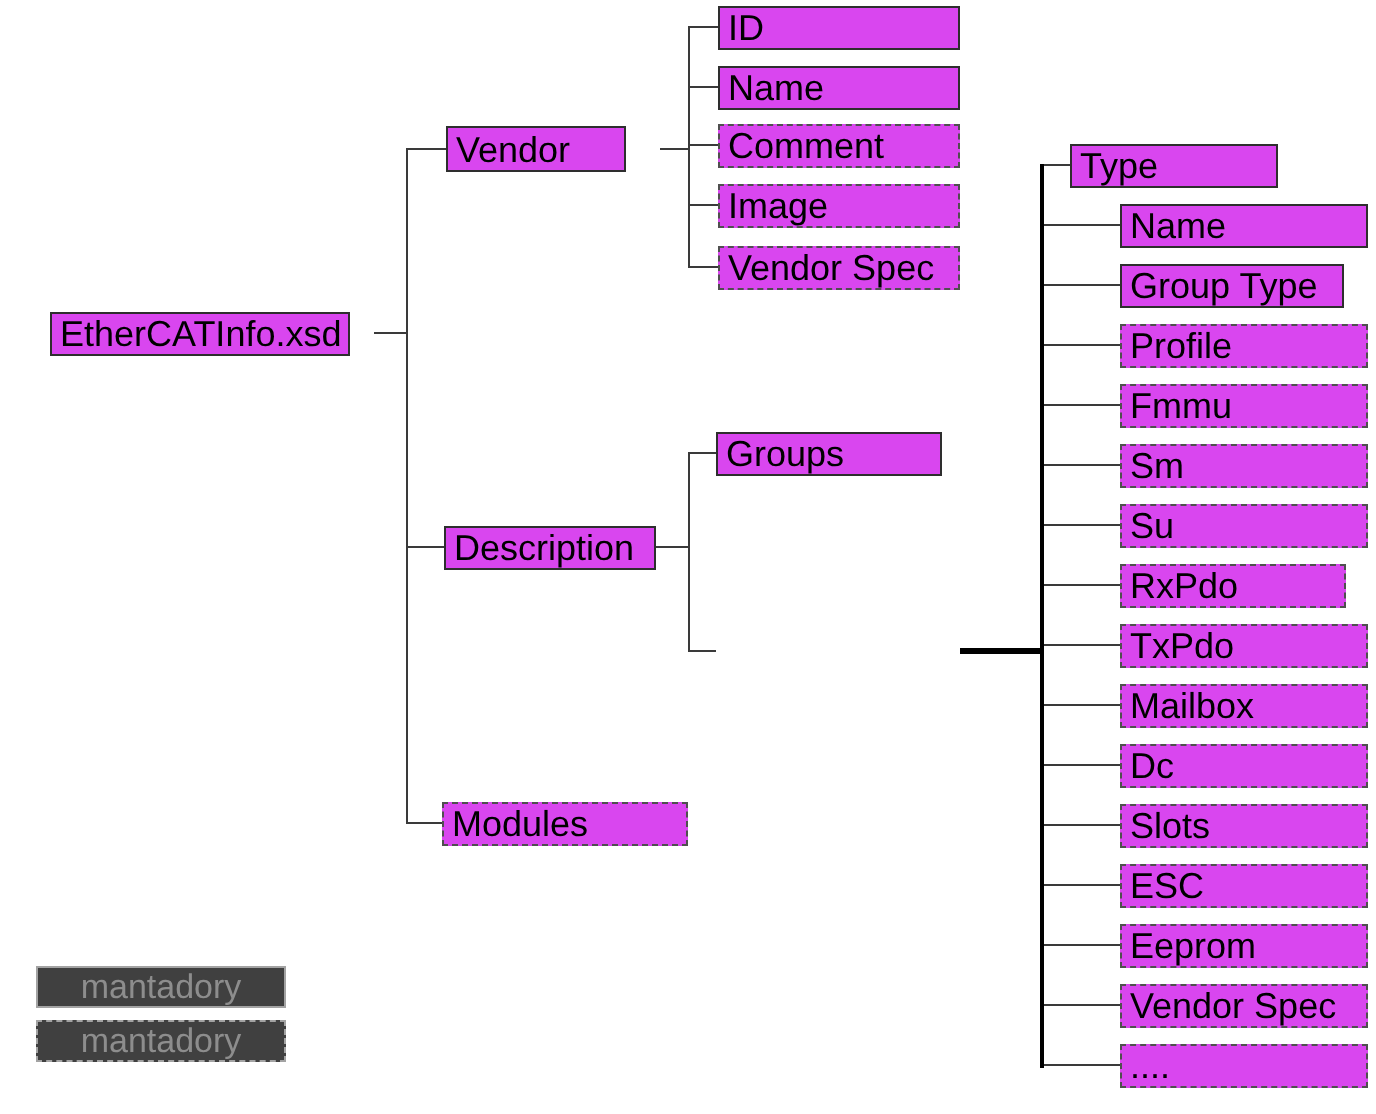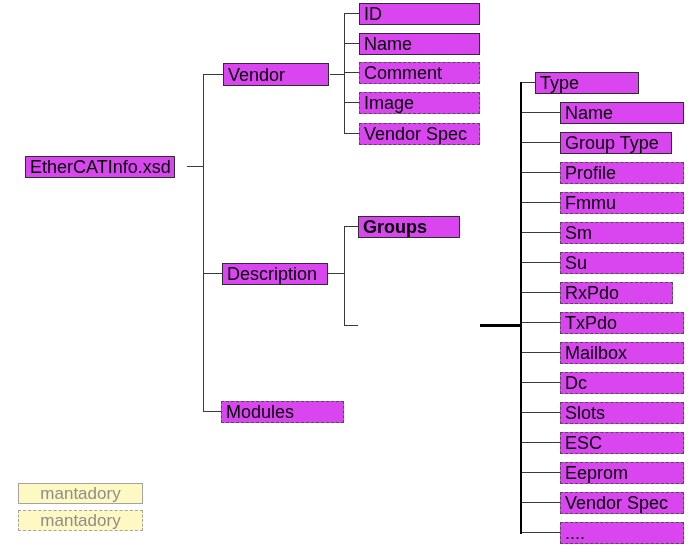--- a/index.html
+++ b/index.html
@@ -13,44 +13,44 @@
     display:flex; align-items:center; padding:0 4px;
     font-size:18px; line-height:1; color:#000000; white-space:nowrap;
     z-index:2;
   }
   .node.dashed { border:1px dashed #4f4f4f; }
   .hl { position:absolute; height:1px; background:#3a3a3a; z-index:1; }
   .vl { position:absolute; width:1px;  background:#3a3a3a; z-index:1; }
   .thick { background:#000000; }
   .legend-box {
     position:absolute; box-sizing:border-box; height:21px; width:125px;
-    background:#fef9c3; border:1px solid #a3a3a3; color:#8d8d8d;
+    background:#404040; border:1px solid #a3a3a3; color:#8d8d8d;
     display:flex; align-items:center; justify-content:center;
     font-size:17px; line-height:1; white-space:nowrap;
   }
   .legend-box.dashed { border-style:dashed; }
 </style>
 </head>
 <body>
 
 <div class="canvas">
 
   <div class="node" style="left:25px; top:156px; width:150px;">EtherCATInfo.xsd</div>
 
-  <div class="node" style="left:223px; top:63px; width:106px; height:23px;text-align:right;">Vendor</div>
+  <div class="node" style="left:223px; top:63px; width:90px; height:23px;text-align:right;">Vendor</div>
   <div class="node" style="left:222px; top:263px; width:106px;">Description</div>
   <div class="node dashed" style="left:221px; top:401px; width:123px;">Modules</div>
 
   <div class="node" style="left:359px; top:3px; width:121px;">ID</div>
   <div class="node" style="left:359px; top:33px; width:121px;">Name</div>
   <div class="node dashed" style="left:359px; top:62px; width:121px;">Comment</div>
   <div class="node dashed" style="left:359px; top:92px; width:121px;">Image</div>
   <div class="node dashed" style="left:359px; top:123px; width:121px;">Vendor Spec</div>
 
-  <div class="node" style="left:358px; top:216px; width:102px;font-weight:bold;">Groups</div>
+  <div class="node" style="left:358px; top:216px; width:113px;">Groups</div>
 
   <div class="node" style="left:535px; top:72px; width:104px;">Type</div>
   <div class="node" style="left:560px; top:102px; width:124px;">Name</div>
   <div class="node" style="left:560px; top:132px; width:112px;">Group Type</div>
   <div class="node dashed" style="left:560px; top:162px; width:124px;">Profile</div>
   <div class="node dashed" style="left:560px; top:192px; width:124px;">Fmmu</div>
   <div class="node dashed" style="left:560px; top:222px; width:124px;">Sm</div>
   <div class="node dashed" style="left:560px; top:252px; width:124px;">Su</div>
   <div class="node dashed" style="left:560px; top:282px; width:113px;">RxPdo</div>
   <div class="node dashed" style="left:560px; top:312px; width:124px;">TxPdo</div>

